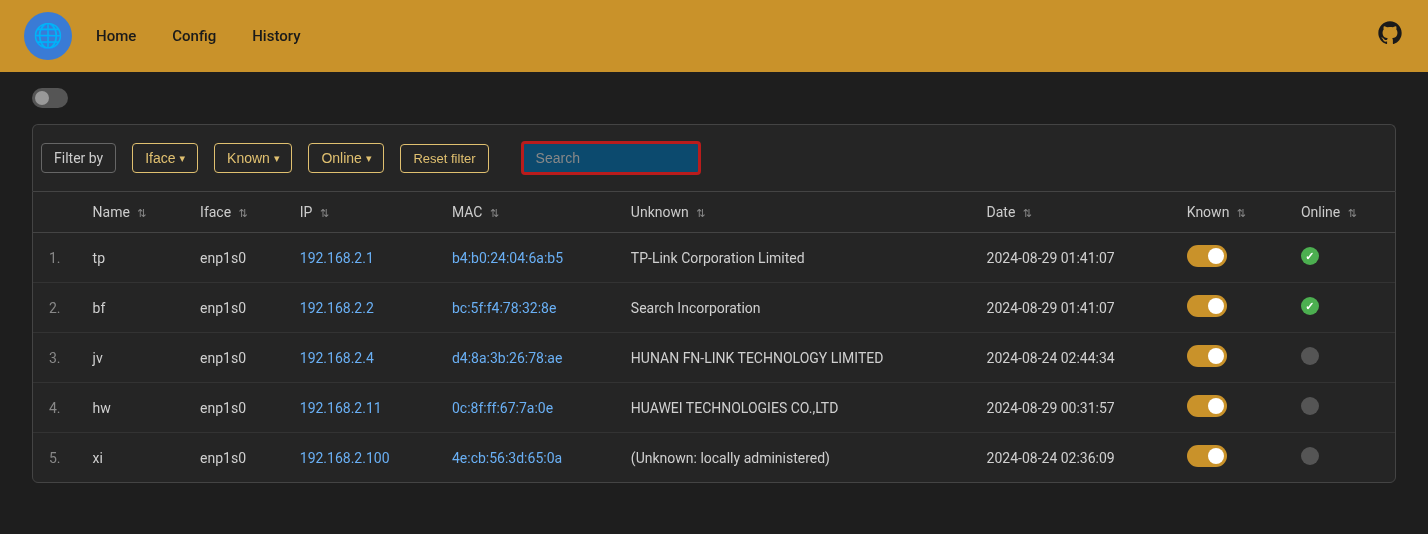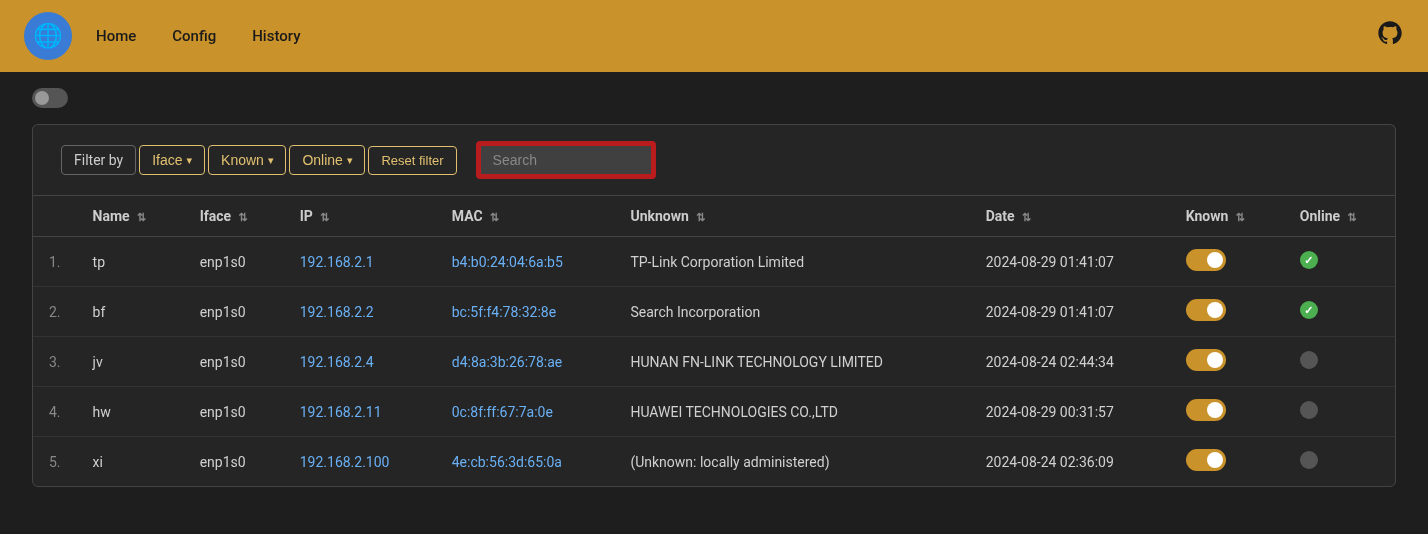--- a/index.html
+++ b/index.html
@@ -78,22 +78,22 @@
       width: 14px;
       height: 14px;
       background: #999;
       border-radius: 50%;
     }
 
     
     .filter-bar {
       display: flex;
       align-items: center;
-      gap: 3px;
-      padding: 16px 28px;
+      gap: 16px;
+      padding: 16px 8px;
       background: #252525;
       border: 1px solid #444;
       border-radius: 6px 6px 0 0;
       border-bottom: none;
     }
     .filter-label {
       color: #ccc;
       font-size: 14px;
       padding: 6px 12px;
       border: 1px solid #666;
@@ -124,22 +124,22 @@
       border: 1px solid #e0c070;
       border-radius: 4px;
       cursor: pointer;
     }
     .search-wrapper {
       margin-left: 16px;
       flex: 1;
       max-width: 180px;
     }
     .search-input {
-      background: #404040;
-      border: 5px solid #b91c1c;
+      background: #0c4a6e;
+      border: 3px solid #b91c1c;
       border-radius: 4px;
       color: #ccc;
       font-size: 14px;
       padding: 6px 12px;
       width: 100%;
       outline: none;
     }
     .search-input::placeholder {
       color: #888;
     }
@@ -165,21 +165,21 @@
       width: 100%;
       border-collapse: collapse;
       font-size: 14px;
     }
     thead tr {
       border-bottom: 1px solid #444;
     }
     thead th {
       padding: 12px 16px;
       text-align: left;
-      font-weight: 700;
+      font-weight: 400;
       color: #ccc;
       white-space: nowrap;
     }
     thead th .sort-icon {
       display: inline-block;
       margin-left: 4px;
       font-size: 11px;
       color: #888;
     }
     tbody tr {

